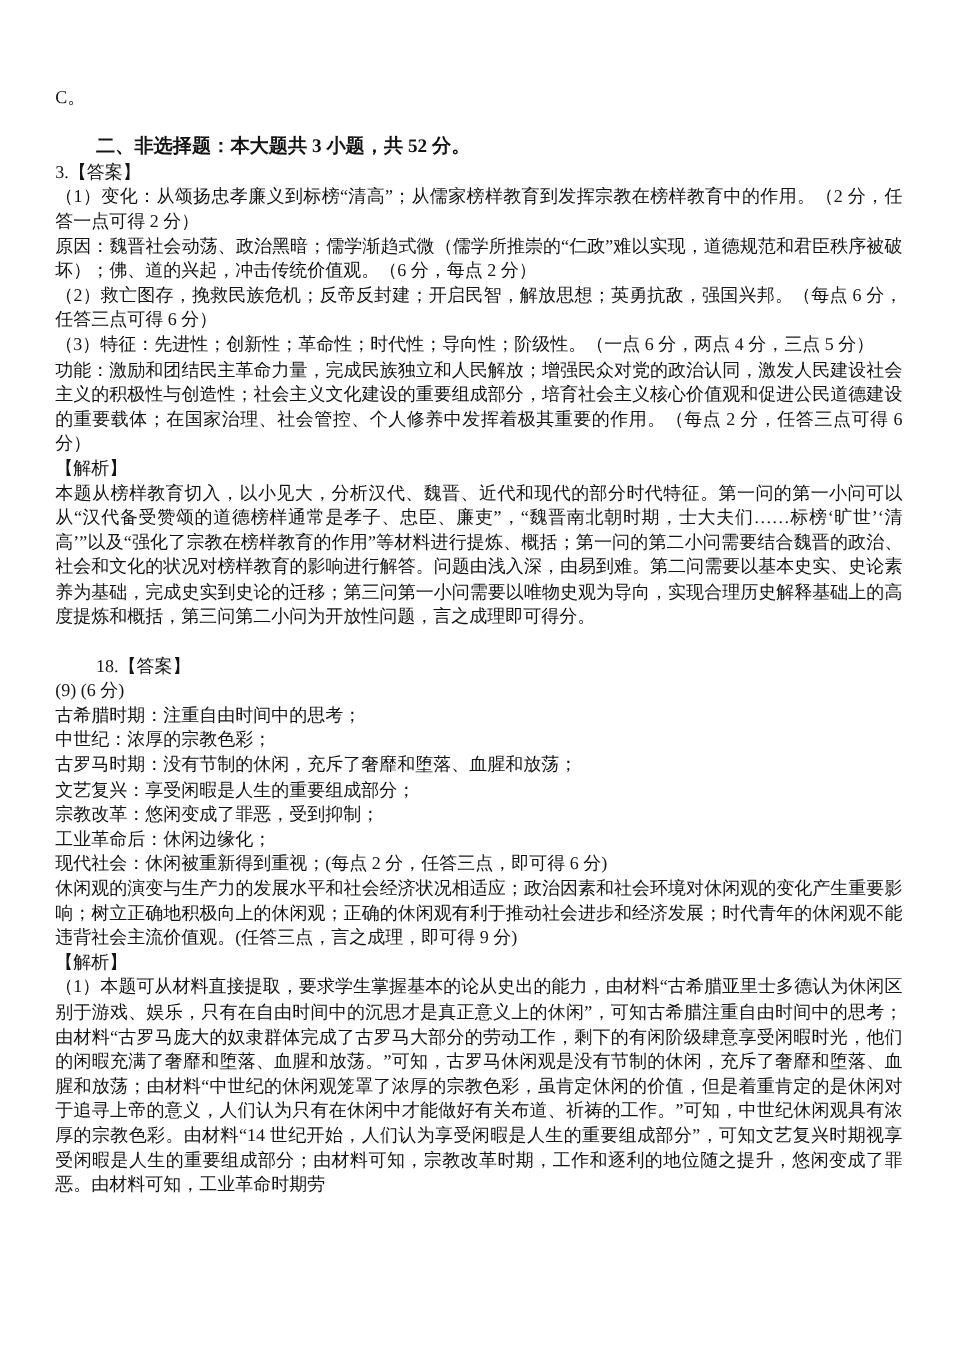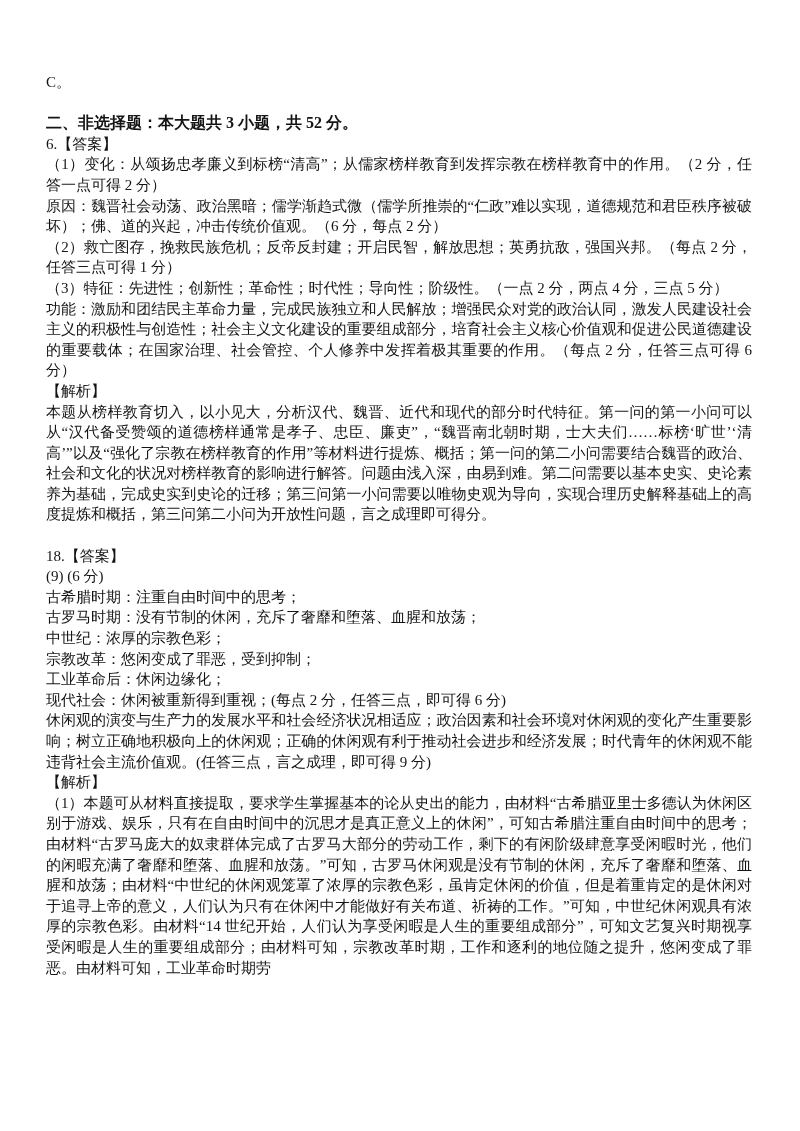--- a/index.html
+++ b/index.html
@@ -29,40 +29,42 @@
     padding: 0;
     word-break: break-all;
   }
   .blk.heading {
     font-weight: 700;
     font-size: 16px;
     text-align: left;
   }
   .blk.gap-before {
     margin-top: 20.6px;
+    margin-left: 34px;
   }
 </style>
 </head>
 <body>
 
 <div class="page">
     <p class="blk body">C。</p>
     <p class="blk heading gap-before">二、非选择题：本大题共 3 小题，共 52 分。</p>
-    <p class="blk body">6.【答案】</p>
+    <p class="blk body">3.【答案】</p>
     <p class="blk body">（1）变化：从颂扬忠孝廉义到标榜“清高”；从儒家榜样教育到发挥宗教在榜样教育中的作用。（2 分，任答一点可得 2 分）</p>
     <p class="blk body">原因：魏晋社会动荡、政治黑暗；儒学渐趋式微（儒学所推崇的“仁政”难以实现，道德规范和君臣秩序被破坏）；佛、道的兴起，冲击传统价值观。（6 分，每点 2 分）</p>
-    <p class="blk body">（2）救亡图存，挽救民族危机；反帝反封建；开启民智，解放思想；英勇抗敌，强国兴邦。（每点 2 分，任答三点可得 1 分）</p>
-    <p class="blk body">（3）特征：先进性；创新性；革命性；时代性；导向性；阶级性。（一点 2 分，两点 4 分，三点 5 分）</p>
+    <p class="blk body">（2）救亡图存，挽救民族危机；反帝反封建；开启民智，解放思想；英勇抗敌，强国兴邦。（每点 6 分，任答三点可得 6 分）</p>
+    <p class="blk body">（3）特征：先进性；创新性；革命性；时代性；导向性；阶级性。（一点 6 分，两点 4 分，三点 5 分）</p>
     <p class="blk body">功能：激励和团结民主革命力量，完成民族独立和人民解放；增强民众对党的政治认同，激发人民建设社会主义的积极性与创造性；社会主义文化建设的重要组成部分，培育社会主义核心价值观和促进公民道德建设的重要载体；在国家治理、社会管控、个人修养中发挥着极其重要的作用。（每点 2 分，任答三点可得 6 分）</p>
     <p class="blk body">【解析】</p>
     <p class="blk body">本题从榜样教育切入，以小见大，分析汉代、魏晋、近代和现代的部分时代特征。第一问的第一小问可以从“汉代备受赞颂的道德榜样通常是孝子、忠臣、廉吏”，“魏晋南北朝时期，士大夫们……标榜‘旷世’‘清高’”以及“强化了宗教在榜样教育的作用”等材料进行提炼、概括；第一问的第二小问需要结合魏晋的政治、社会和文化的状况对榜样教育的影响进行解答。问题由浅入深，由易到难。第二问需要以基本史实、史论素养为基础，完成史实到史论的迁移；第三问第一小问需要以唯物史观为导向，实现合理历史解释基础上的高度提炼和概括，第三问第二小问为开放性问题，言之成理即可得分。</p>
     <p class="blk body gap-before">18.【答案】</p>
     <p class="blk body"> (9) (6 分)</p>
     <p class="blk body">古希腊时期：注重自由时间中的思考；</p>
+    <p class="blk body">中世纪：浓厚的宗教色彩；</p>
     <p class="blk body">古罗马时期：没有节制的休闲，充斥了奢靡和堕落、血腥和放荡；</p>
-    <p class="blk body">中世纪：浓厚的宗教色彩；</p>
+    <p class="blk body">文艺复兴：享受闲暇是人生的重要组成部分；</p>
     <p class="blk body">宗教改革：悠闲变成了罪恶，受到抑制；</p>
     <p class="blk body">工业革命后：休闲边缘化；</p>
     <p class="blk body">现代社会：休闲被重新得到重视；(每点 2 分，任答三点，即可得 6 分)</p>
     <p class="blk body">休闲观的演变与生产力的发展水平和社会经济状况相适应；政治因素和社会环境对休闲观的变化产生重要影响；树立正确地积极向上的休闲观；正确的休闲观有利于推动社会进步和经济发展；时代青年的休闲观不能违背社会主流价值观。(任答三点，言之成理，即可得 9 分)</p>
     <p class="blk body">【解析】</p>
     <p class="blk body">（1）本题可从材料直接提取，要求学生掌握基本的论从史出的能力，由材料“古希腊亚里士多德认为休闲区别于游戏、娱乐，只有在自由时间中的沉思才是真正意义上的休闲”，可知古希腊注重自由时间中的思考；由材料“古罗马庞大的奴隶群体完成了古罗马大部分的劳动工作，剩下的有闲阶级肆意享受闲暇时光，他们的闲暇充满了奢靡和堕落、血腥和放荡。”可知，古罗马休闲观是没有节制的休闲，充斥了奢靡和堕落、血腥和放荡；由材料“中世纪的休闲观笼罩了浓厚的宗教色彩，虽肯定休闲的价值，但是着重肯定的是休闲对于追寻上帝的意义，人们认为只有在休闲中才能做好有关布道、祈祷的工作。”可知，中世纪休闲观具有浓厚的宗教色彩。由材料“14 世纪开始，人们认为享受闲暇是人生的重要组成部分”，可知文艺复兴时期视享受闲暇是人生的重要组成部分；由材料可知，宗教改革时期，工作和逐利的地位随之提升，悠闲变成了罪恶。由材料可知，工业革命时期劳</p>
   </div>
 
 </body></html>

